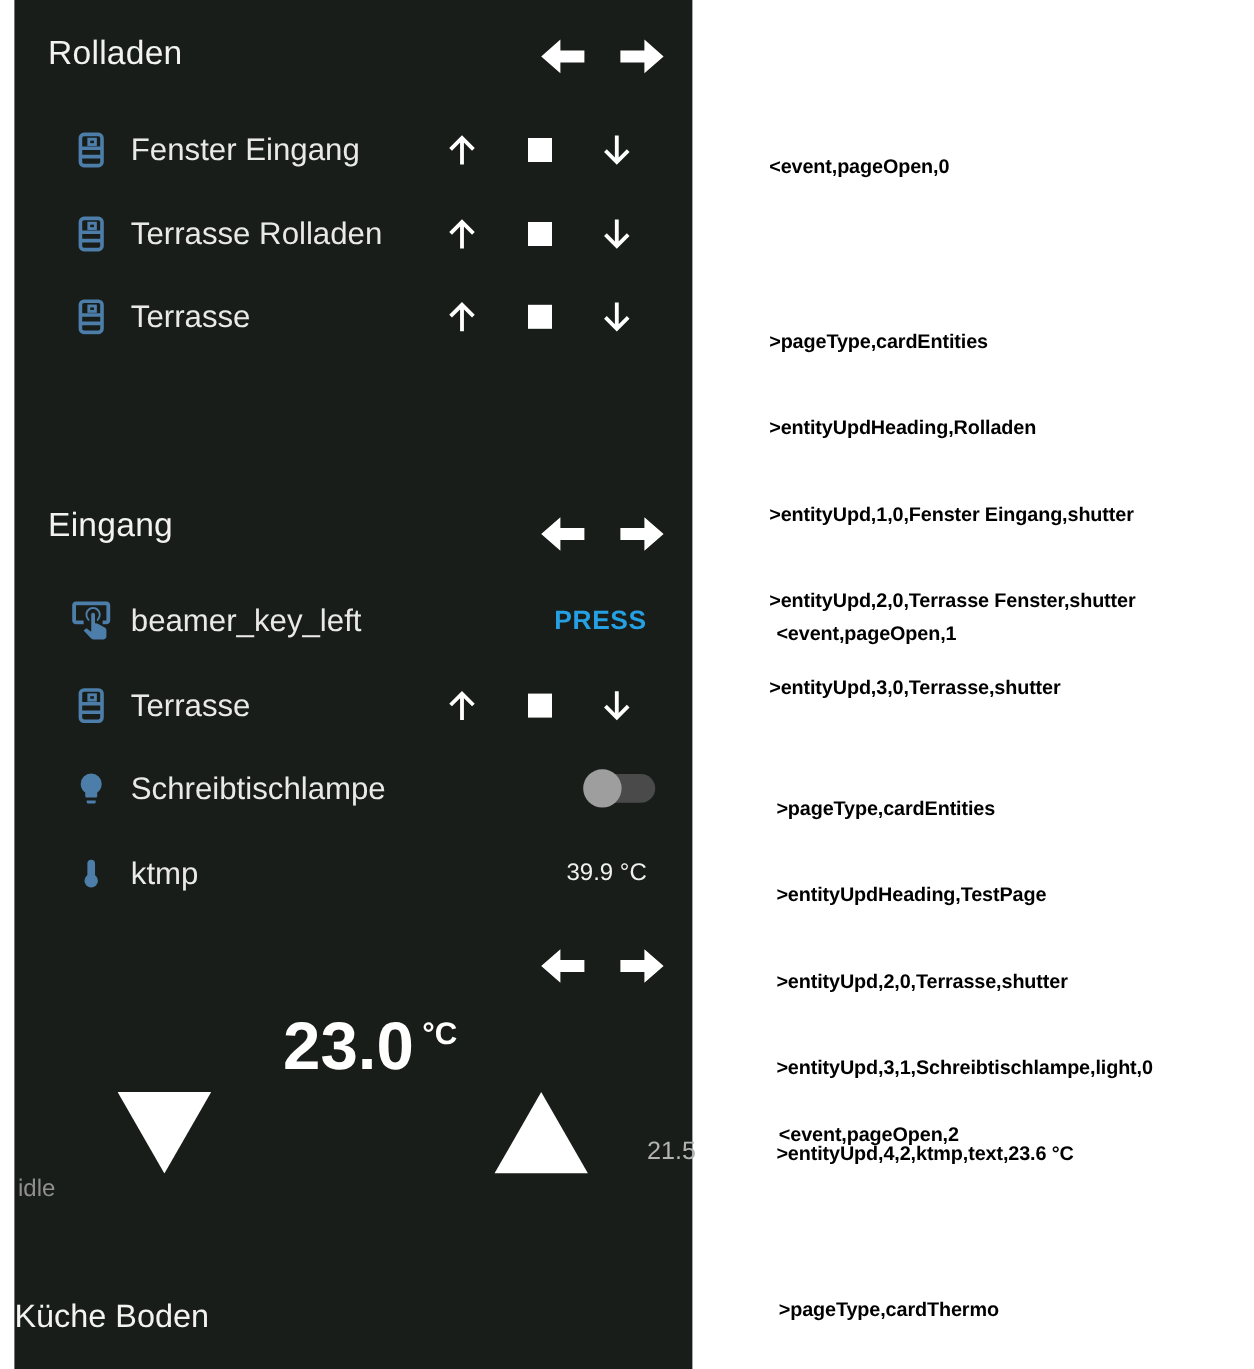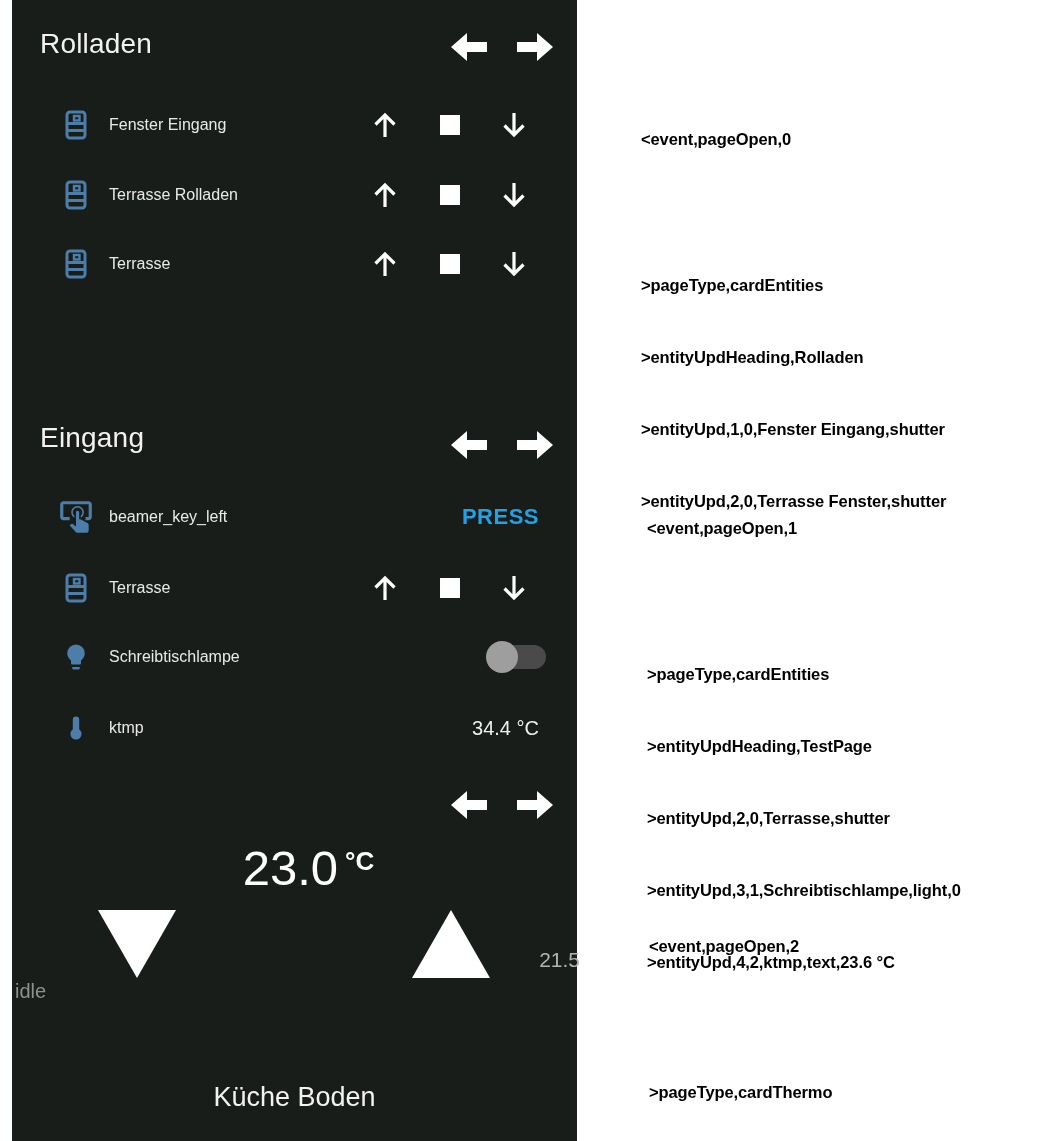--- a/index.html
+++ b/index.html
@@ -20,47 +20,47 @@
     position:absolute;left:28px;margin:0;font-weight:400;
     font-size:28px;line-height:1;color:#f2f2f2;letter-spacing:.2px;
   }
   .nav{position:absolute;display:flex;gap:26px;}
   .nav-btn{width:40px;height:34px;display:flex;align-items:center;justify-content:center;cursor:pointer;}
 
   .row{position:absolute;left:0;right:0;height:56px;}
   .eicon{position:absolute;left:45px;width:38px;top:50%;transform:translateY(-50%);
          display:flex;align-items:center;justify-content:center;}
   .elabel{position:absolute;left:97px;top:50%;transform:translateY(-50%);
-          font-size:16px;color:#e9e9e9;white-space:nowrap;}
+          font-size:26px;color:#e9e9e9;white-space:nowrap;}
   .ctrl{position:absolute;top:50%;transform:translateY(-50%);
         display:flex;align-items:center;justify-content:center;cursor:pointer;}
   .ctrl-up{left:357px;width:32px;}
   .ctrl-stop{left:426px;width:24px;}
   .ctrl-down{left:486px;width:32px;}
   .stop-square{width:20px;height:20px;background:#fff;}
   .press-btn{right:38px;font-size:22px;font-weight:700;color:var(--press_blue,#25a0e3);letter-spacing:.5px;}
   .entity-value{position:absolute;right:38px;top:50%;transform:translateY(-50%);
                 font-size:20px;color:#efefef;white-space:nowrap;}
   
   .toggle{position:absolute;right:31px;top:50%;transform:translateY(-50%);width:56px;height:24px;cursor:pointer;}
   .toggle-track{position:absolute;left:0;top:0;width:56px;height:24px;border-radius:12px;
                 background:var(--toggle_track,#4a4a4a);}
   .toggle-knob{position:absolute;left:-4px;top:-4px;width:32px;height:32px;border-radius:50%;
                background:var(--toggle_knob,#9e9e9e);}
 
   
   .thermo-temp{position:absolute;left:0;right:0;top:844px;display:flex;justify-content:center;
                align-items:flex-start;transform:translateX(14px);color:#fff;}
-  .thermo-temp .big{font-size:49px;font-weight:400;line-height:1;}
+  .thermo-temp .big{font-size:56px;font-weight:700;line-height:1;}
   .thermo-temp .unit{font-size:26px;font-weight:700;line-height:1;margin:4px 0 0 7px;}
   .thermo-target{position:absolute;left:0;right:0;top:948px;text-align:right;
                  font-size:21px;color:#b3b3b3;transform:translateX(3px);}
   .thermo-state{position:absolute;left:0;right:0;top:980px;text-align:left;
                 font-size:20px;color:#8f8f8f;transform:translateX(3px);}
-  .thermo-title{position:absolute;left:0;right:0;top:1082px;text-align:center;
+  .thermo-title{position:absolute;left:0;right:0;top:1082px;
                 font-size:27px;color:#f2f2f2;}
   .tri-btn{position:absolute;top:910px;width:78px;height:68px;cursor:pointer;}
   .tri-down{left:86px;} .tri-up{left:400px;}
 
   
   .log-block{position:absolute;color:#000;font-weight:700;font-size:16.5px;
              line-height:24px;letter-spacing:-.1px;white-space:pre;margin-left:28px;}
   .log-gap{height:26px;}
 </style>
 </head>
@@ -245,21 +245,21 @@
         </span>
       </div>
 
       <div class="row" style="top:290px;">
         <span class="eicon">
           <svg width="24" height="26" viewBox="0 0 24 24">
               <use href="#ico-thermo"></use>
             </svg>
           </span>
         <span class="elabel">ktmp</span>
-        <span class="entity-value">34.4 °C</span>
+        <span class="entity-value">39.9 °C</span>
       </div>
     </section>
 
     <section class="card" style="top:770px;height:371px;">
       <div class="nav" style="top:18px;left:437px;">
         <div class="nav-btn">
           <svg width="40" height="34" viewBox="0 0 40 34">
               <use href="#ico-nav-left"></use>
             </svg>
         </div>
@@ -292,20 +292,21 @@
     <div class="thermo-title">Küche Boden</div>
   </div>
 
   <div class="log-block" style="left:613px;top:79px;">
     <div>&lt;event,pageOpen,0</div>
     <div class="log-gap"></div>
     <div>&gt;pageType,cardEntities</div>
     <div>&gt;entityUpdHeading,Rolladen</div>
     <div>&gt;entityUpd,1,0,Fenster Eingang,shutter</div>
     <div>&gt;entityUpd,2,0,Terrasse Fenster,shutter</div>
+    <div>&gt;entityUpd,3,0,Terrasse,shutter</div>
   </div>
 
   <div class="log-block" style="left:619px;top:468px;">
     <div>&lt;event,pageOpen,1</div>
     <div class="log-gap"></div>
     <div>&gt;pageType,cardEntities</div>
     <div>&gt;entityUpdHeading,TestPage</div>
     <div>&gt;entityUpd,2,0,Terrasse,shutter</div>
     <div>&gt;entityUpd,3,1,Schreibtischlampe,light,0</div>
     <div>&gt;entityUpd,4,2,ktmp,text,23.6 °C</div>

